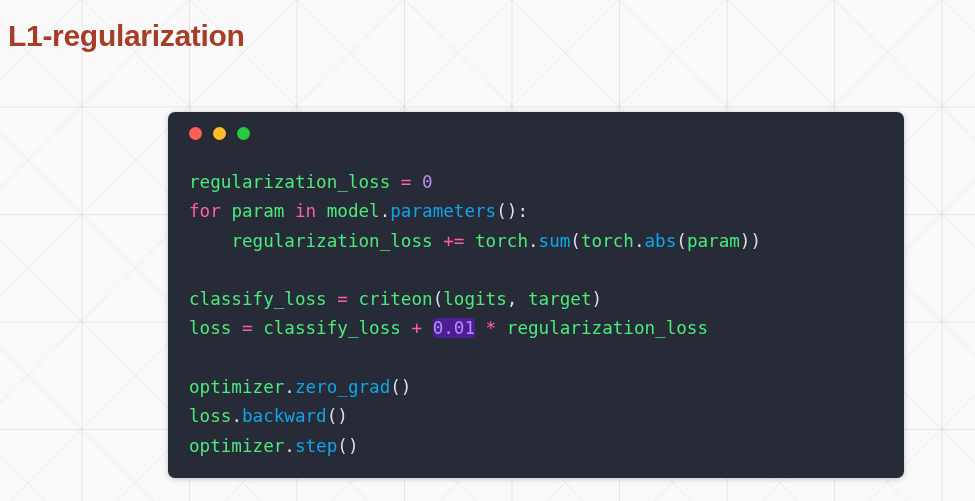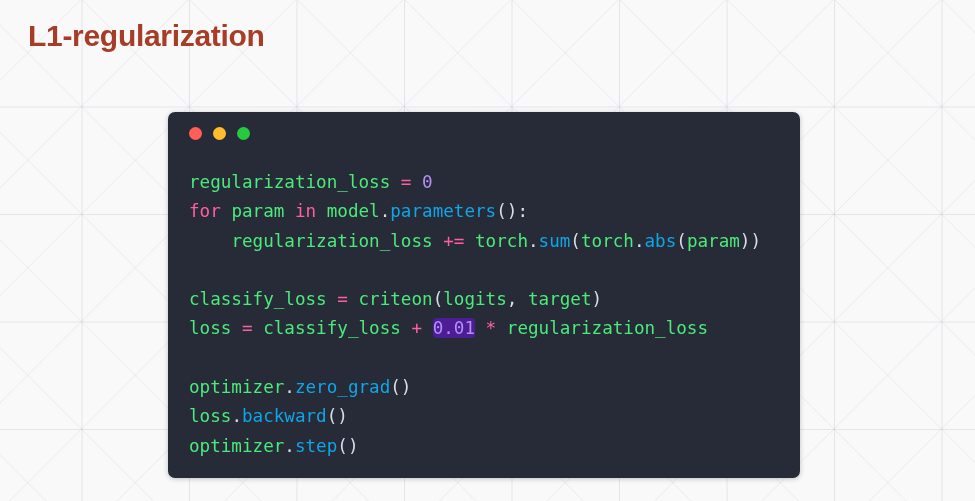--- a/index.html
+++ b/index.html
@@ -32,36 +32,36 @@
       linear-gradient(to right, rgba(160,160,172,0.22) 1px, transparent 1px),
       linear-gradient(to bottom, rgba(160,160,172,0.22) 1px, transparent 1px),
       linear-gradient(45deg, transparent calc(50% - 0.5px), rgba(160,160,172,0.17) calc(50% - 0.5px), rgba(160,160,172,0.17) calc(50% + 0.5px), transparent calc(50% + 0.5px)),
       linear-gradient(-45deg, transparent calc(50% - 0.5px), rgba(160,160,172,0.17) calc(50% - 0.5px), rgba(160,160,172,0.17) calc(50% + 0.5px), transparent calc(50% + 0.5px));
     background-size: 107.5px 107.5px, 107.5px 107.5px, 107.5px 107.5px, 107.5px 107.5px;
     background-position: -26px -1px, -26px -1px, -26px -1px, -26px -1px;
   }
 
   #slide-title {
     position: absolute;
-    left: 28px;
+    left: 8px;
     top: 19px;
     font-size: 30px;
     font-weight: bold;
     letter-spacing: -0.3px;
     color: #a73c27;
     white-space: nowrap;
     z-index: 3;
   }
 
   
   #code-window {
     position: absolute;
     left: 168px;
     top: 112px;
-    width: 632px;
+    width: 736px;
     height: 366px;
     background: #272b37;
     border-radius: 7px;
     box-shadow: 0 1px 5px rgba(60,64,80,0.30);
     z-index: 4;
     overflow: hidden;
   }
 
   #window-dots {
     position: absolute;

